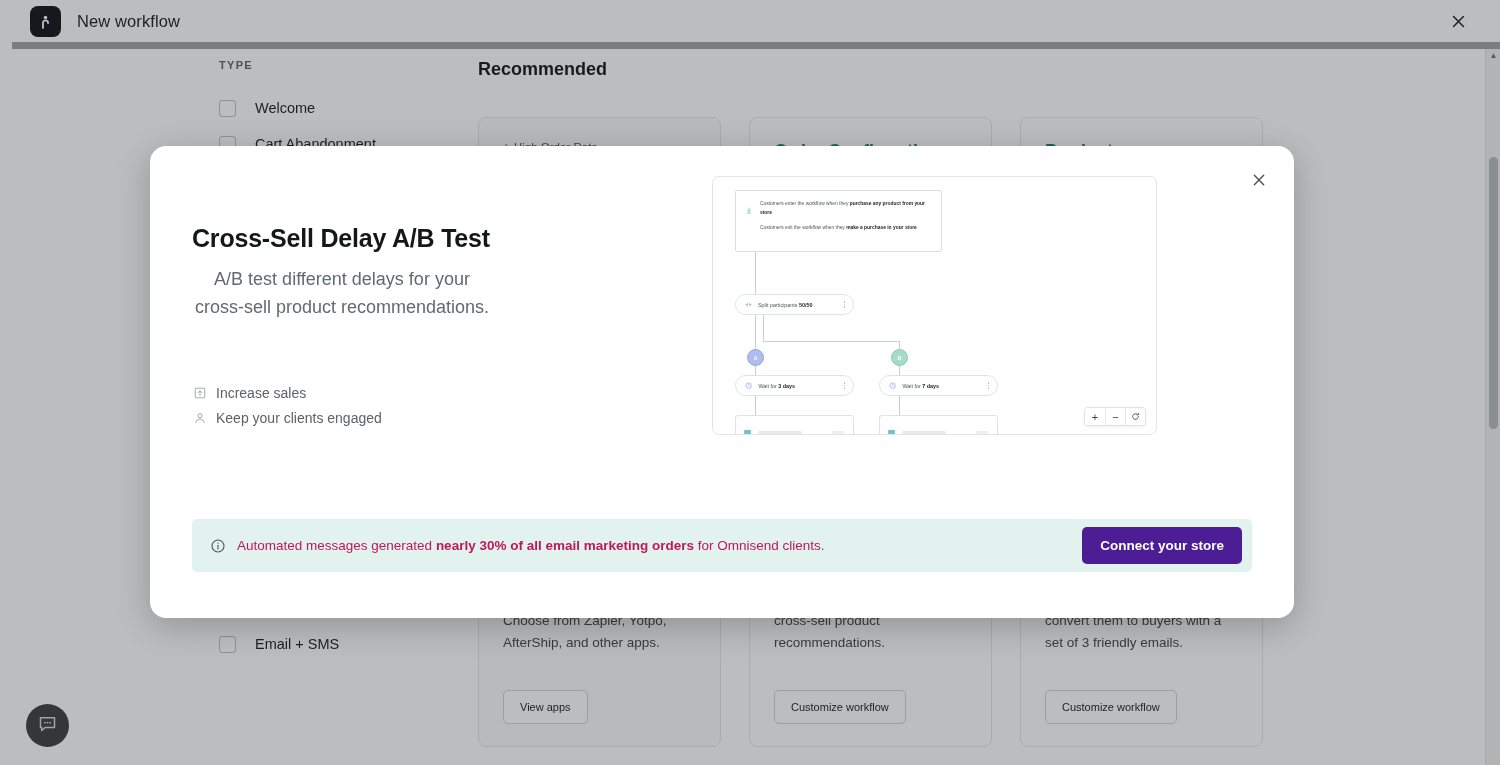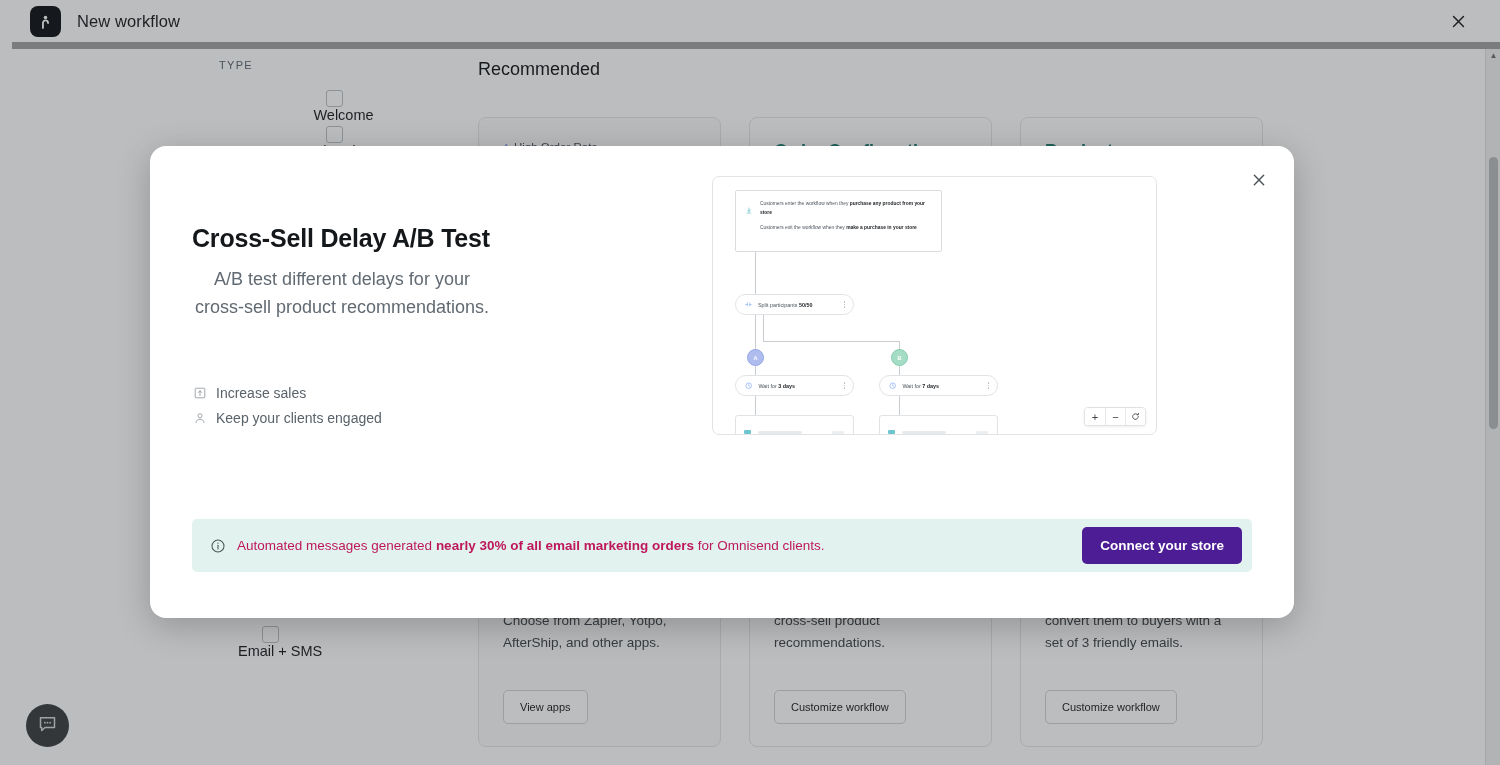--- a/index.html
+++ b/index.html
@@ -55,41 +55,41 @@
     position: relative;
     padding: 0 0 0 0;
     height: 100%;
   }
 
   
   .filter-panel {
     position: absolute; left: 219px; top: 10px; width: 230px;
   }
   .filter-heading {
-    font-size: 11px; letter-spacing: 1.3px; font-weight: 400;
+    font-size: 11px; letter-spacing: 1.3px; font-weight: 700;
     color: #5c6670; text-transform: uppercase;
     margin-bottom: 19px;
   }
   .filter-row {
-    display: flex; align-items: center; height: 36px; cursor: pointer; flex-direction: column;
+    display: flex; align-items: center; height: 36px; cursor: pointer;
   }
   .cb {
     width: 17px; height: 17px; border: 1px solid #bcc2c7;
     border-radius: 3px; background: #fff; flex: 0 0 auto;
   }
   .filter-row .lbl {
     margin-left: 19px; font-size: 14.5px; color: #1c1e21;
   }
 
   
   .main-col {
     position: absolute; left: 478px; top: 10px; right: 30px;
   }
   .section-title {
-    font-size: 18px; font-weight: 400; color: #15181b;
+    font-size: 18px; font-weight: 700; color: #15181b;
     margin-bottom: 37px;
   }
   .card-grid {
     display: grid;
     grid-template-columns: repeat(3, 243px);
     gap: 28px;
   }
   .card {
     border: 1px solid #e4e6e8; border-radius: 8px;
     background: #fff;

